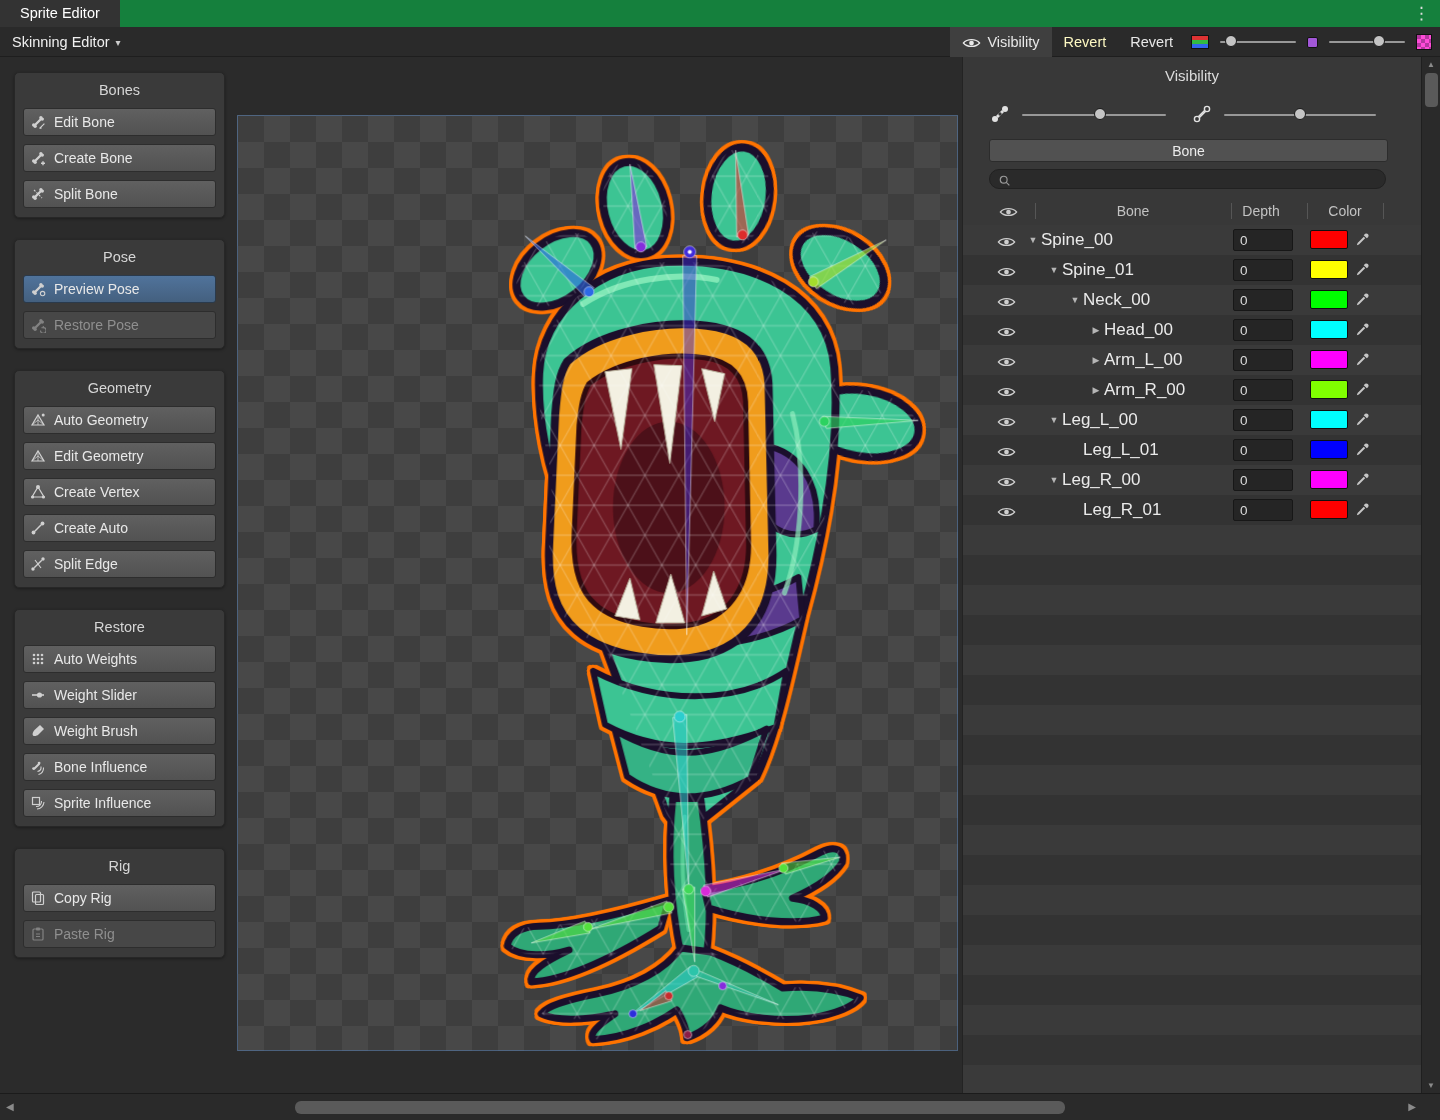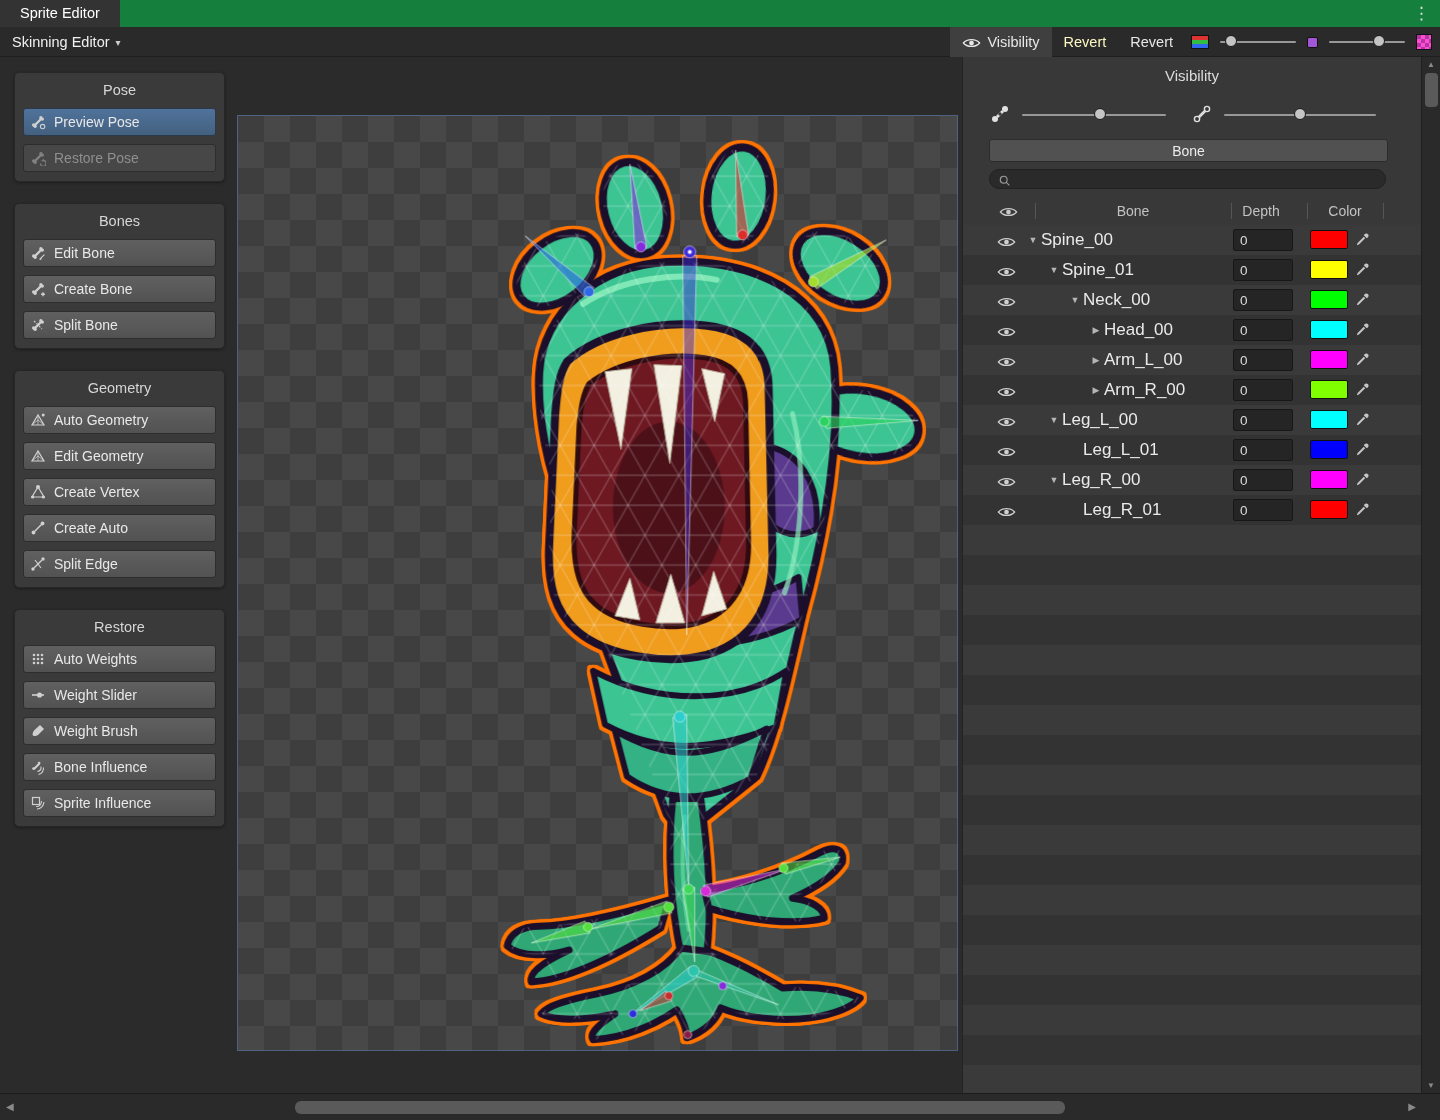--- a/index.html
+++ b/index.html
@@ -246,20 +246,64 @@
             <circle cx="396" cy="900" r="4" fill="#2c2cdc"></circle>
             <circle cx="451" cy="921" r="4" fill="#8a1d46"></circle>
           </g>
         </svg>
 
       </div>
     </div>
 
     <aside class="left-panels">
         <section class="panel">
+    <h3 class="panel-title">Bones</h3>
+    <div class="panel-buttons">
+            <button class="tool-btn">
+    <span class="tool-icon">
+                <svg viewBox="0 0 16 16" width="100%" height="100%" fill="none">
+                  <path d="M5 11 L11 5" stroke="currentColor" stroke-width="2.4" stroke-linecap="round"></path>
+                  <circle cx="3.7" cy="10.9" r="1.7" fill="currentColor"></circle>
+                  <circle cx="5.1" cy="12.3" r="1.7" fill="currentColor"></circle>
+                  <circle cx="10.9" cy="3.7" r="1.7" fill="currentColor"></circle>
+                  <circle cx="12.3" cy="5.1" r="1.7" fill="currentColor"></circle>
+                  <path d="M9.6 14.4 L14.4 9.6 M9.6 14.4 l2-0.4" stroke="currentColor" stroke-width="1.2"></path>
+                </svg>
+              </span>
+    <span class="tool-label">Edit Bone</span>
+  </button>
+            <button class="tool-btn">
+    <span class="tool-icon">
+                <svg viewBox="0 0 16 16" width="100%" height="100%" fill="none">
+                  <path d="M5 11 L11 5" stroke="currentColor" stroke-width="2.4" stroke-linecap="round"></path>
+                  <circle cx="3.7" cy="10.9" r="1.7" fill="currentColor"></circle>
+                  <circle cx="5.1" cy="12.3" r="1.7" fill="currentColor"></circle>
+                  <circle cx="10.9" cy="3.7" r="1.7" fill="currentColor"></circle>
+                  <circle cx="12.3" cy="5.1" r="1.7" fill="currentColor"></circle>
+                  <path d="M11 13.2 h4 M13 11.2 v4" stroke="currentColor" stroke-width="1.4"></path>
+                </svg>
+              </span>
+    <span class="tool-label">Create Bone</span>
+  </button>
+            <button class="tool-btn">
+    <span class="tool-icon">
+                <svg viewBox="0 0 16 16" width="100%" height="100%" fill="none">
+                  <path d="M5 11 L11 5" stroke="currentColor" stroke-width="2.4" stroke-linecap="round"></path>
+                  <circle cx="3.7" cy="10.9" r="1.7" fill="currentColor"></circle>
+                  <circle cx="5.1" cy="12.3" r="1.7" fill="currentColor"></circle>
+                  <circle cx="10.9" cy="3.7" r="1.7" fill="currentColor"></circle>
+                  <circle cx="12.3" cy="5.1" r="1.7" fill="currentColor"></circle>
+                  <path d="M4 4 L12 12" stroke="currentColor" stroke-width="1.1" stroke-dasharray="2 1.5"></path>
+                </svg>
+              </span>
+    <span class="tool-label">Split Bone</span>
+  </button>
+          </div>
+  </section>
+        <section class="panel">
     <h3 class="panel-title">Pose</h3>
     <div class="panel-buttons">
             <button class="tool-btn selected">
     <span class="tool-icon">
                 <svg viewBox="0 0 16 16" width="100%" height="100%" fill="none">
                   <path d="M5 11 L11 5" stroke="currentColor" stroke-width="2.4" stroke-linecap="round"></path>
                   <circle cx="3.7" cy="10.9" r="1.7" fill="currentColor"></circle>
                   <circle cx="5.1" cy="12.3" r="1.7" fill="currentColor"></circle>
                   <circle cx="10.9" cy="3.7" r="1.7" fill="currentColor"></circle>
                   <circle cx="12.3" cy="5.1" r="1.7" fill="currentColor"></circle>
@@ -274,64 +318,20 @@
                   <path d="M5 11 L11 5" stroke="currentColor" stroke-width="2.4" stroke-linecap="round"></path>
                   <circle cx="3.7" cy="10.9" r="1.7" fill="currentColor"></circle>
                   <circle cx="5.1" cy="12.3" r="1.7" fill="currentColor"></circle>
                   <circle cx="10.9" cy="3.7" r="1.7" fill="currentColor"></circle>
                   <circle cx="12.3" cy="5.1" r="1.7" fill="currentColor"></circle>
                   <path d="M13.3 10.6 a2.8 2.8 0 1 1 -2.8 2.8" stroke="currentColor" stroke-width="1.1"></path>
                   <path d="M13.3 8.9 V10.8 H11.4" stroke="currentColor" stroke-width="1.1"></path>
                 </svg>
               </span>
     <span class="tool-label">Restore Pose</span>
-  </button>
-          </div>
-  </section>
-        <section class="panel">
-    <h3 class="panel-title">Bones</h3>
-    <div class="panel-buttons">
-            <button class="tool-btn">
-    <span class="tool-icon">
-                <svg viewBox="0 0 16 16" width="100%" height="100%" fill="none">
-                  <path d="M5 11 L11 5" stroke="currentColor" stroke-width="2.4" stroke-linecap="round"></path>
-                  <circle cx="3.7" cy="10.9" r="1.7" fill="currentColor"></circle>
-                  <circle cx="5.1" cy="12.3" r="1.7" fill="currentColor"></circle>
-                  <circle cx="10.9" cy="3.7" r="1.7" fill="currentColor"></circle>
-                  <circle cx="12.3" cy="5.1" r="1.7" fill="currentColor"></circle>
-                  <path d="M9.6 14.4 L14.4 9.6 M9.6 14.4 l2-0.4" stroke="currentColor" stroke-width="1.2"></path>
-                </svg>
-              </span>
-    <span class="tool-label">Edit Bone</span>
-  </button>
-            <button class="tool-btn">
-    <span class="tool-icon">
-                <svg viewBox="0 0 16 16" width="100%" height="100%" fill="none">
-                  <path d="M5 11 L11 5" stroke="currentColor" stroke-width="2.4" stroke-linecap="round"></path>
-                  <circle cx="3.7" cy="10.9" r="1.7" fill="currentColor"></circle>
-                  <circle cx="5.1" cy="12.3" r="1.7" fill="currentColor"></circle>
-                  <circle cx="10.9" cy="3.7" r="1.7" fill="currentColor"></circle>
-                  <circle cx="12.3" cy="5.1" r="1.7" fill="currentColor"></circle>
-                  <path d="M11 13.2 h4 M13 11.2 v4" stroke="currentColor" stroke-width="1.4"></path>
-                </svg>
-              </span>
-    <span class="tool-label">Create Bone</span>
-  </button>
-            <button class="tool-btn">
-    <span class="tool-icon">
-                <svg viewBox="0 0 16 16" width="100%" height="100%" fill="none">
-                  <path d="M5 11 L11 5" stroke="currentColor" stroke-width="2.4" stroke-linecap="round"></path>
-                  <circle cx="3.7" cy="10.9" r="1.7" fill="currentColor"></circle>
-                  <circle cx="5.1" cy="12.3" r="1.7" fill="currentColor"></circle>
-                  <circle cx="10.9" cy="3.7" r="1.7" fill="currentColor"></circle>
-                  <circle cx="12.3" cy="5.1" r="1.7" fill="currentColor"></circle>
-                  <path d="M4 4 L12 12" stroke="currentColor" stroke-width="1.1" stroke-dasharray="2 1.5"></path>
-                </svg>
-              </span>
-    <span class="tool-label">Split Bone</span>
   </button>
           </div>
   </section>
         <section class="panel">
     <h3 class="panel-title">Geometry</h3>
     <div class="panel-buttons">
             <button class="tool-btn">
     <span class="tool-icon">
                 <svg viewBox="0 0 16 16" width="100%" height="100%" fill="none">
                   <path d="M2 13 H14 L8 3 Z" stroke="currentColor" stroke-width="1.2"></path>
@@ -436,20 +436,44 @@
   </button>
             <button class="tool-btn">
     <span class="tool-icon">
                 <svg viewBox="0 0 16 16" width="100%" height="100%" fill="none">
                   <rect x="2.5" y="2.5" width="7" height="7" stroke="currentColor" stroke-width="1.2"></rect>
                   <path d="M11.5 6 a5 5 0 0 1 -5.5 5.5" stroke="currentColor" stroke-width="1.1"></path>
                   <path d="M14 7 a7.5 7.5 0 0 1 -7 7" stroke="currentColor" stroke-width="1.1"></path>
                 </svg>
               </span>
     <span class="tool-label">Sprite Influence</span>
+  </button>
+          </div>
+  </section>
+        <section class="panel">
+    <h3 class="panel-title">Rig</h3>
+    <div class="panel-buttons">
+            <button class="tool-btn">
+    <span class="tool-icon">
+                <svg viewBox="0 0 16 16" width="100%" height="100%" fill="none">
+                  <rect x="2.5" y="2" width="8" height="10" rx="1" stroke="currentColor" stroke-width="1.2"></rect>
+                  <rect x="5.5" y="4.5" width="8" height="10" rx="1" stroke="currentColor" stroke-width="1.2"></rect>
+                </svg>
+              </span>
+    <span class="tool-label">Copy Rig</span>
+  </button>
+            <button class="tool-btn disabled">
+    <span class="tool-icon">
+                <svg viewBox="0 0 16 16" width="100%" height="100%" fill="none">
+                  <rect x="3" y="3" width="10" height="11" rx="1" stroke="currentColor" stroke-width="1.2"></rect>
+                  <rect x="6" y="1.5" width="4" height="3" rx="0.8" fill="currentColor"></rect>
+                  <path d="M6 8 h4 M6 10.5 h4" stroke="currentColor" stroke-width="1"></path>
+                </svg>
+              </span>
+    <span class="tool-label">Paste Rig</span>
   </button>
           </div>
   </section>
       </aside>
 
     <aside class="right-panel">
       <div class="vp-title">Visibility</div>
       <div class="vp-sliders">
         <span class="vp-ic i1"><svg viewBox="0 0 22 22" width="100%" height="100%" fill="currentColor">
               <circle cx="6" cy="16" r="3"></circle>

